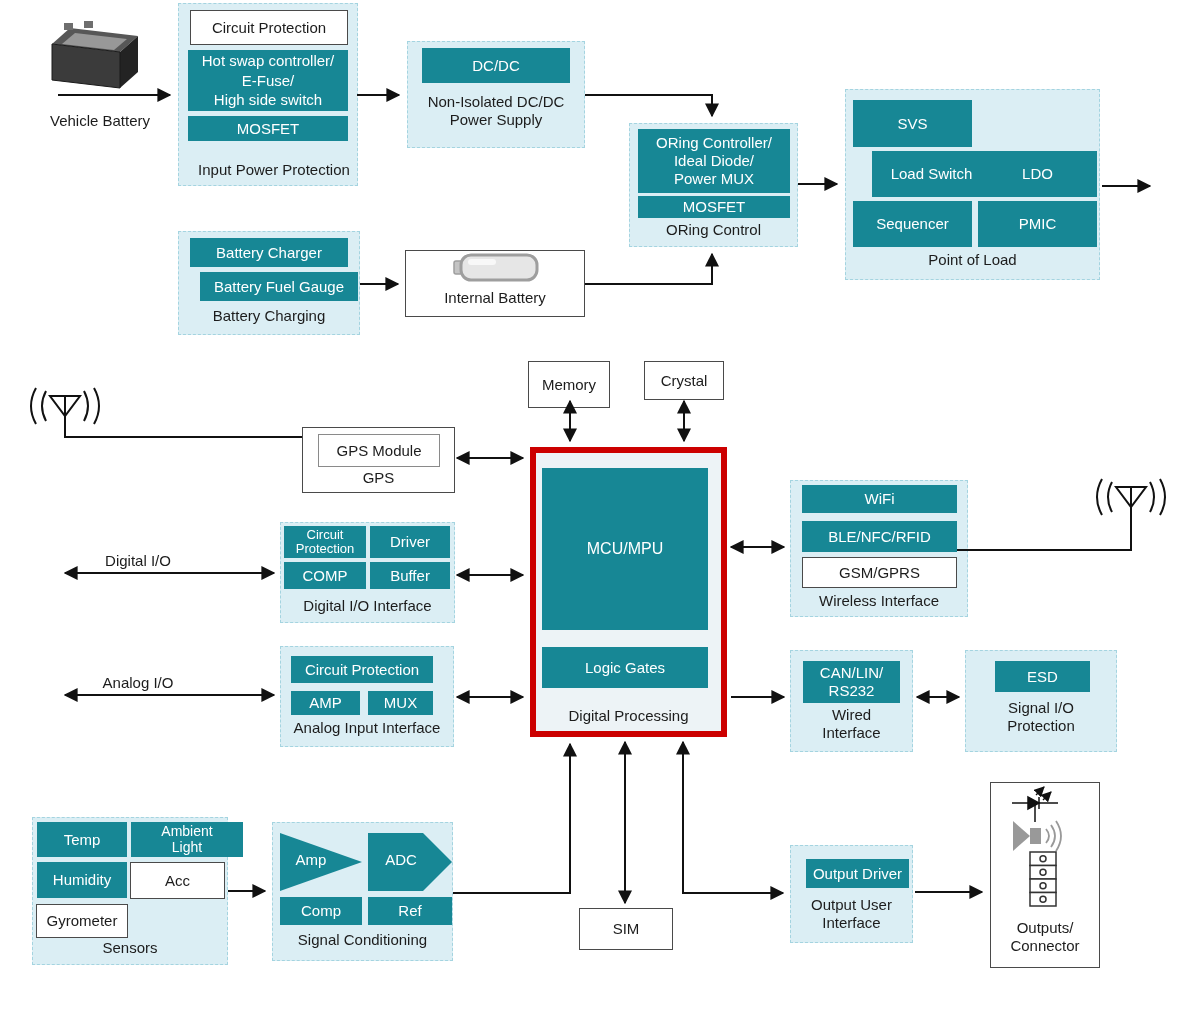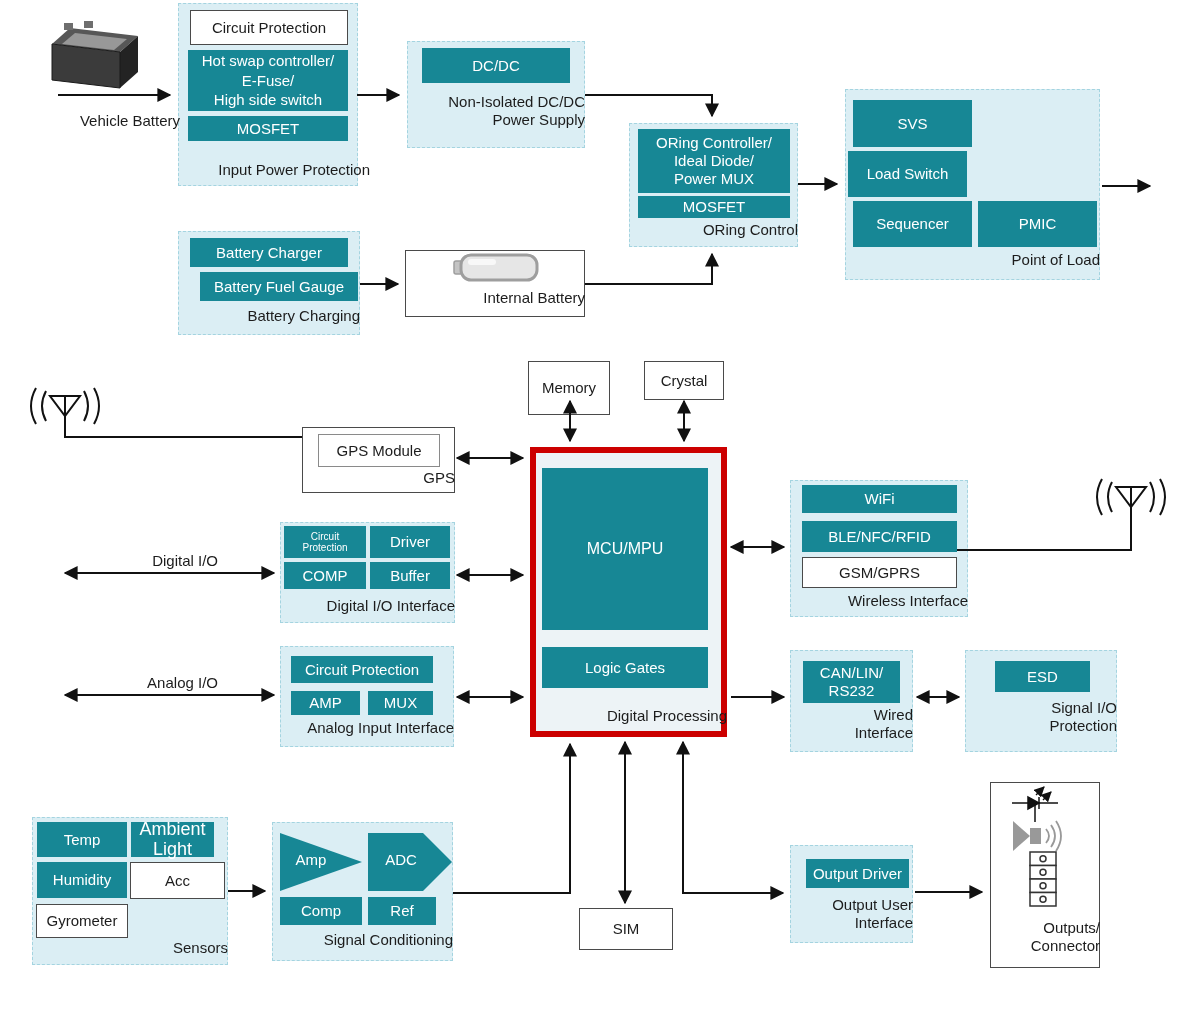--- a/index.html
+++ b/index.html
@@ -4,21 +4,21 @@
 <style>
   html,body{margin:0;padding:0;background:#fff}
   #canvas{position:relative;width:1200px;height:1010px;background:#fff;overflow:hidden;
           font-family:"Liberation Sans","DejaVu Sans",sans-serif;font-size:15px;color:#1c1c1c}
   .group{position:absolute;background:var(--group_bg);border:1.5px dashed #a4d4e0;box-sizing:border-box}
   .teal{position:absolute;background:var(--teal);color:#ffffff;display:flex;align-items:center;justify-content:center;
         text-align:center;white-space:pre-line;line-height:1.2;box-sizing:border-box}
   .wbox{position:absolute;background:#fff;border:1.6px solid #4a4a4a;display:flex;align-items:center;justify-content:center;
         text-align:center;white-space:pre-line;box-sizing:border-box;line-height:1.15}
   .obox{position:absolute;background:transparent;border:1.6px solid #4a4a4a;box-sizing:border-box}
-  .lbl{position:absolute;text-align:right;white-space:pre-line;line-height:1.22;color:#1c1c1c}
+  .lbl{position:absolute;text-align:center;white-space:pre-line;line-height:1.22;color:#1c1c1c}
   .shape-lbl{position:absolute;color:#fff;text-align:center;line-height:1.1}
   .redbox{position:absolute;border:6px solid var(--red);background:#edf3f6;box-sizing:border-box}
   svg.layer{position:absolute;left:0;top:0;pointer-events:none}
 </style>
 </head>
 <body>
 
 <div id="canvas">
 
   <div class="group" style="left:178px;top:3px;width:180px;height:183px"></div>
@@ -45,50 +45,51 @@
   <div class="teal" style="left:188px;top:50px;width:160px;height:61px;line-height:1.3">Hot swap controller/
 E-Fuse/
 High side switch</div>
   <div class="teal" style="left:188px;top:116px;width:160px;height:25px">MOSFET</div>
   <div class="teal" style="left:422px;top:48px;width:148px;height:35px">DC/DC</div>
   <div class="teal" style="left:638px;top:129px;width:152px;height:64px">ORing Controller/
 Ideal Diode/
 Power MUX</div>
   <div class="teal" style="left:638px;top:196px;width:152px;height:22px">MOSFET</div>
   <div class="teal" style="left:853px;top:100px;width:119px;height:47px">SVS</div>
-  <div class="teal" style="left:848px;top:151px;width:119px;height:46px">Load Switch</div>
+  <div class="teal" style="left:872px;top:151px;width:119px;height:46px">Load Switch</div>
+  <div class="teal" style="left:978px;top:151px;width:119px;height:46px">LDO</div>
   <div class="teal" style="left:853px;top:201px;width:119px;height:46px">Sequencer</div>
   <div class="teal" style="left:978px;top:201px;width:119px;height:46px">PMIC</div>
   <div class="teal" style="left:190px;top:238px;width:158px;height:29px">Battery Charger</div>
   <div class="teal" style="left:200px;top:272px;width:158px;height:29px">Battery Fuel Gauge</div>
-  <div class="teal" style="left:284px;top:526px;width:82px;height:32px;font-size:10px;line-height:1.1">Circuit
+  <div class="teal" style="left:284px;top:526px;width:82px;height:32px;font-size:13px;line-height:1.1">Circuit
 Protection</div>
   <div class="teal" style="left:370px;top:526px;width:80px;height:32px">Driver</div>
   <div class="teal" style="left:284px;top:562px;width:82px;height:27px">COMP</div>
   <div class="teal" style="left:370px;top:562px;width:80px;height:27px">Buffer</div>
   <div class="teal" style="left:291px;top:656px;width:142px;height:27px">Circuit Protection</div>
   <div class="teal" style="left:291px;top:691px;width:69px;height:24px">AMP</div>
   <div class="teal" style="left:368px;top:691px;width:65px;height:24px">MUX</div>
   <div class="teal" style="left:542px;top:468px;width:166px;height:162px;font-size:16px">MCU/MPU</div>
   <div class="teal" style="left:542px;top:647px;width:166px;height:41px">Logic Gates</div>
   <div class="teal" style="left:802px;top:485px;width:155px;height:28px">WiFi</div>
   <div class="teal" style="left:802px;top:521px;width:155px;height:31px">BLE/NFC/RFID</div>
   <div class="teal" style="left:803px;top:661px;width:97px;height:42px">CAN/LIN/
 RS232</div>
   <div class="teal" style="left:995px;top:661px;width:95px;height:31px">ESD</div>
   <div class="teal" style="left:37px;top:822px;width:90px;height:35px">Temp</div>
-  <div class="teal" style="left:131px;top:822px;width:83px;height:35px;font-size:18px;line-height:1.1">Ambient
+  <div class="teal" style="left:131px;top:822px;width:112px;height:35px;font-size:14px;line-height:1.1">Ambient
 Light</div>
   <div class="teal" style="left:37px;top:862px;width:90px;height:36px">Humidity</div>
   <div class="teal" style="left:280px;top:897px;width:82px;height:28px">Comp</div>
-  <div class="teal" style="left:368px;top:897px;width:68px;height:28px">Ref</div>
+  <div class="teal" style="left:368px;top:897px;width:84px;height:28px">Ref</div>
   <div class="teal" style="left:806px;top:859px;width:103px;height:29px">Output Driver</div>
 
   <div class="wbox" style="left:190px;top:10px;width:158px;height:35px">Circuit Protection</div>
-  <div class="wbox" style="left:528px;top:361px;width:82px;height:54px">Memory</div>
+  <div class="wbox" style="left:528px;top:361px;width:82px;height:47px">Memory</div>
   <div class="wbox" style="left:644px;top:361px;width:80px;height:39px">Crystal</div>
   <div class="obox" style="left:405px;top:250px;width:180px;height:67px"></div>
   <div class="obox" style="left:302px;top:427px;width:153px;height:66px"></div>
   <div class="wbox" style="left:318px;top:434px;width:122px;height:33px;border-color:#8a8a8a">GPS Module</div>
   <div class="wbox" style="left:802px;top:557px;width:155px;height:31px">GSM/GPRS</div>
   <div class="wbox" style="left:130px;top:862px;width:95px;height:37px">Acc</div>
   <div class="wbox" style="left:36px;top:904px;width:92px;height:34px">Gyrometer</div>
   <div class="wbox" style="left:579px;top:908px;width:94px;height:42px">SIM</div>
   <div class="obox" style="left:990px;top:782px;width:110px;height:186px"></div>
 

